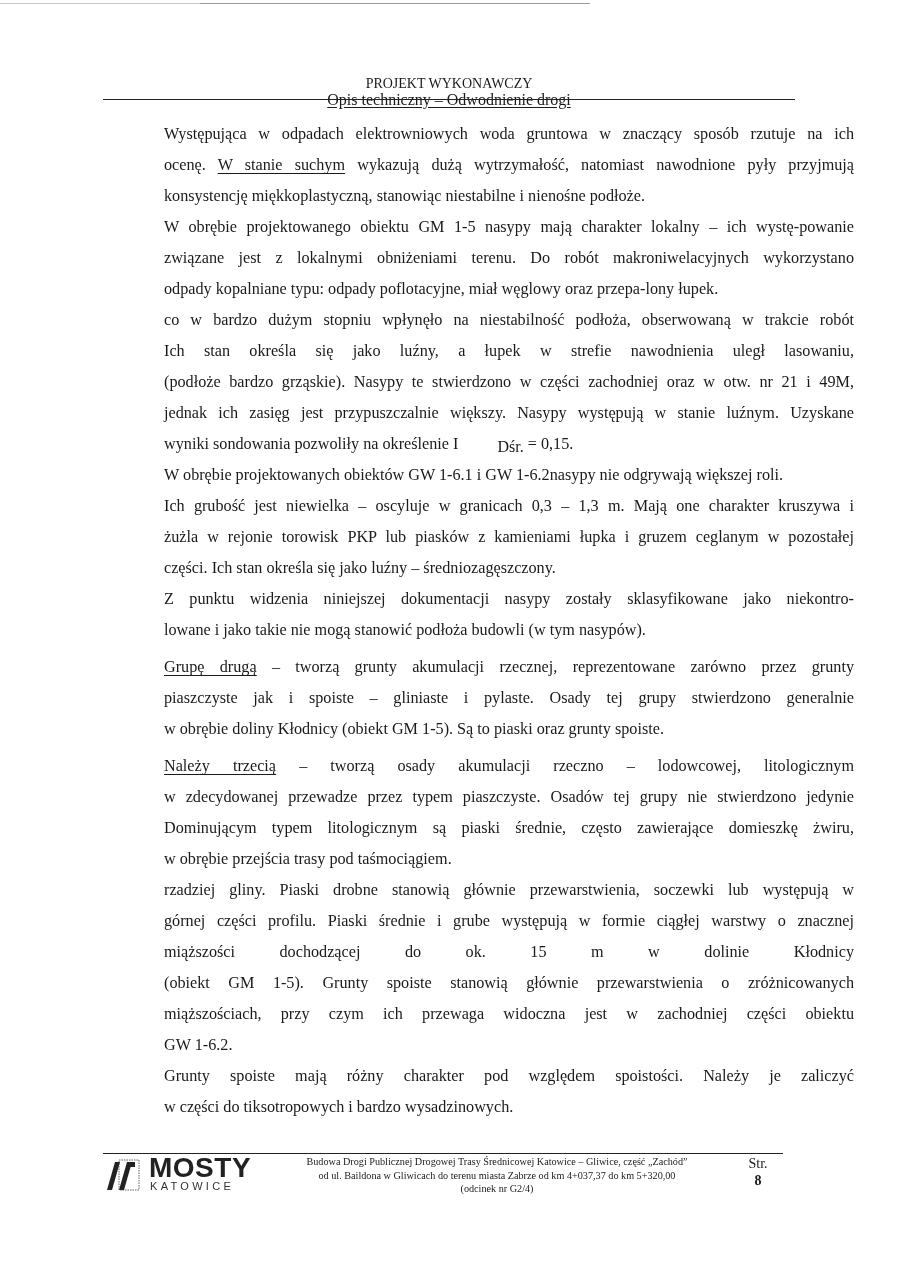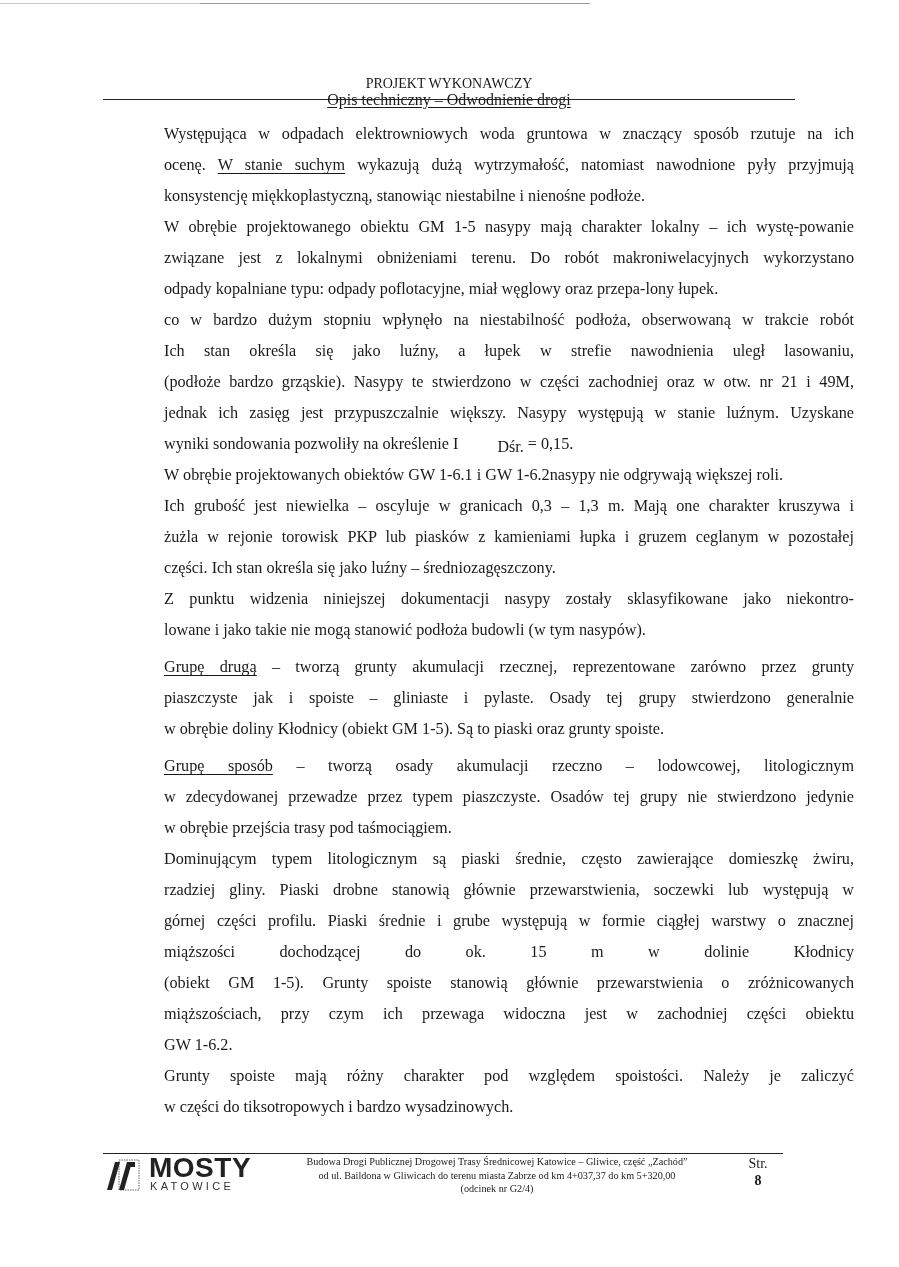--- a/index.html
+++ b/index.html
@@ -58,24 +58,24 @@
     <div class="line justify"><span>Ich grubość jest niewielka – oscyluje w granicach 0,3 – 1,3 m. Mają one charakter kruszywa i</span></div>
     <div class="line justify"><span>żużla w rejonie torowisk PKP lub piasków z kamieniami łupka i gruzem ceglanym w pozostałej</span></div>
     <div class="line"><span>części. Ich stan określa się jako luźny – średniozagęszczony.</span></div>
     <div class="line justify"><span>Z punktu widzenia niniejszej dokumentacji nasypy zostały sklasyfikowane jako niekontro-</span></div>
     <div class="line"><span>lowane i jako takie nie mogą stanowić podłoża budowli (w tym nasypów).</span></div>
     <div class="gap"></div>
     <div class="line justify"><u>Grupę drugą</u><span> – tworzą grunty akumulacji rzecznej, reprezentowane zarówno przez grunty</span></div>
     <div class="line justify"><span>piaszczyste jak i spoiste – gliniaste i pylaste. Osady tej grupy stwierdzono generalnie</span></div>
     <div class="line"><span>w obrębie doliny Kłodnicy (obiekt GM 1-5). Są to piaski oraz grunty spoiste.</span></div>
     <div class="gap"></div>
-    <div class="line justify"><u>Grupę sposób</u><span> – tworzą osady akumulacji rzeczno – lodowcowej, litologicznym</span></div>
+    <div class="line justify"><u>Należy trzecią</u><span> – tworzą osady akumulacji rzeczno – lodowcowej, litologicznym</span></div>
     <div class="line justify"><span>w zdecydowanej przewadze przez typem piaszczyste. Osadów tej grupy nie stwierdzono jedynie</span></div>
+    <div class="line justify"><span>Dominującym typem litologicznym są piaski średnie, często zawierające domieszkę żwiru,</span></div>
     <div class="line"><span>w obrębie przejścia trasy pod taśmociągiem.</span></div>
-    <div class="line justify"><span>Dominującym typem litologicznym są piaski średnie, często zawierające domieszkę żwiru,</span></div>
     <div class="line justify"><span>rzadziej gliny. Piaski drobne stanowią głównie przewarstwienia, soczewki lub występują w</span></div>
     <div class="line justify"><span>górnej części profilu. Piaski średnie i grube występują w formie ciągłej warstwy o znacznej</span></div>
     <div class="line justify"><span>miąższości dochodzącej do ok. 15 m w dolinie Kłodnicy</span></div>
     <div class="line justify"><span>(obiekt GM 1-5). Grunty spoiste stanowią głównie przewarstwienia o zróżnicowanych</span></div>
     <div class="line justify"><span>miąższościach, przy czym ich przewaga widoczna jest w zachodniej części obiektu</span></div>
     <div class="line"><span>GW 1-6.2.</span></div>
     <div class="line justify"><span>Grunty spoiste mają różny charakter pod względem spoistości. Należy je zaliczyć</span></div>
     <div class="line"><span>w części do tiksotropowych i bardzo wysadzinowych.</span></div>
   </div>
 

